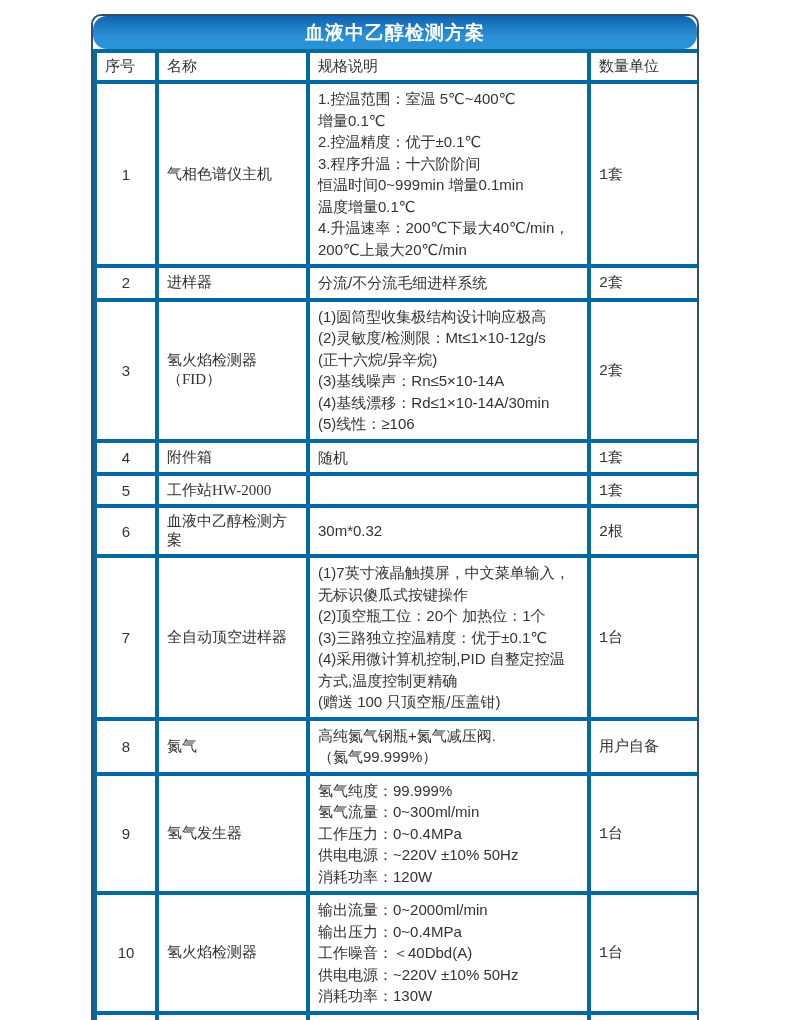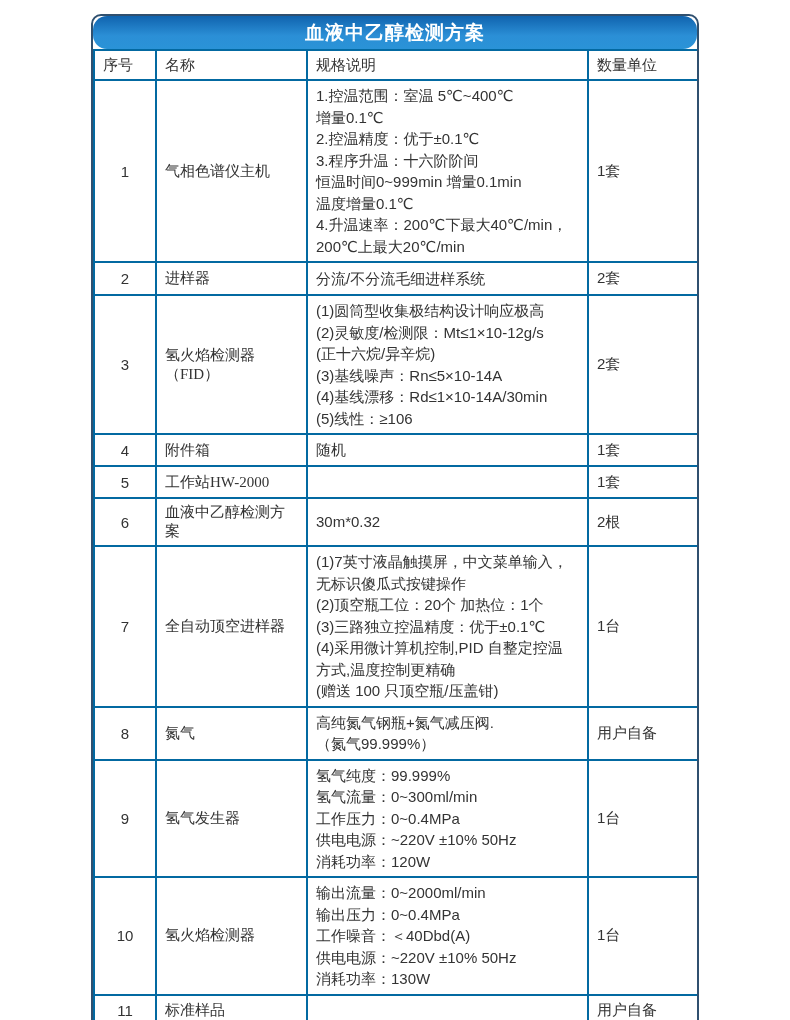--- a/index.html
+++ b/index.html
@@ -28,21 +28,21 @@
     letter-spacing:1px;
     border-radius:14px;
   }
   table.spec-table{
     width:100%;
     border-collapse:collapse;
     table-layout:fixed;
     font-size:15px;
   }
   .spec-table th,.spec-table td{
-    border:2px solid #0369a1;
+    border:4px solid #0369a1;
     padding:4px 8px;
     vertical-align:middle;
     overflow:hidden;
     box-sizing:border-box;
   }
   .spec-table thead th{
     height:30px;
     font-weight:normal;
     text-align:left;
     font-size:15px;
@@ -52,21 +52,21 @@
   .col-spec{width:281px;margin-top:8px;}
   .col-qty{width:124px;}
   .cell-no{text-align:center;}
   .cell-name{text-align:left;font-family:Liberation Serif, serif;}
   .cell-spec{
     text-align:left;
     white-space:pre-line;
     line-height:21.5px;
     padding-top:5px;padding-bottom:5px;
   }
-  .cell-qty{text-align:left;}
+  .cell-qty{text-align:left;font-family:Liberation Mono, monospace;}
   th.col-no{text-align:center;}
 </style>
 </head>
 <body>
 
 <div class="card">
   <div class="title-bar">
     <span>血液中乙醇检测方案</span>
   </div>
   <table class="spec-table">

